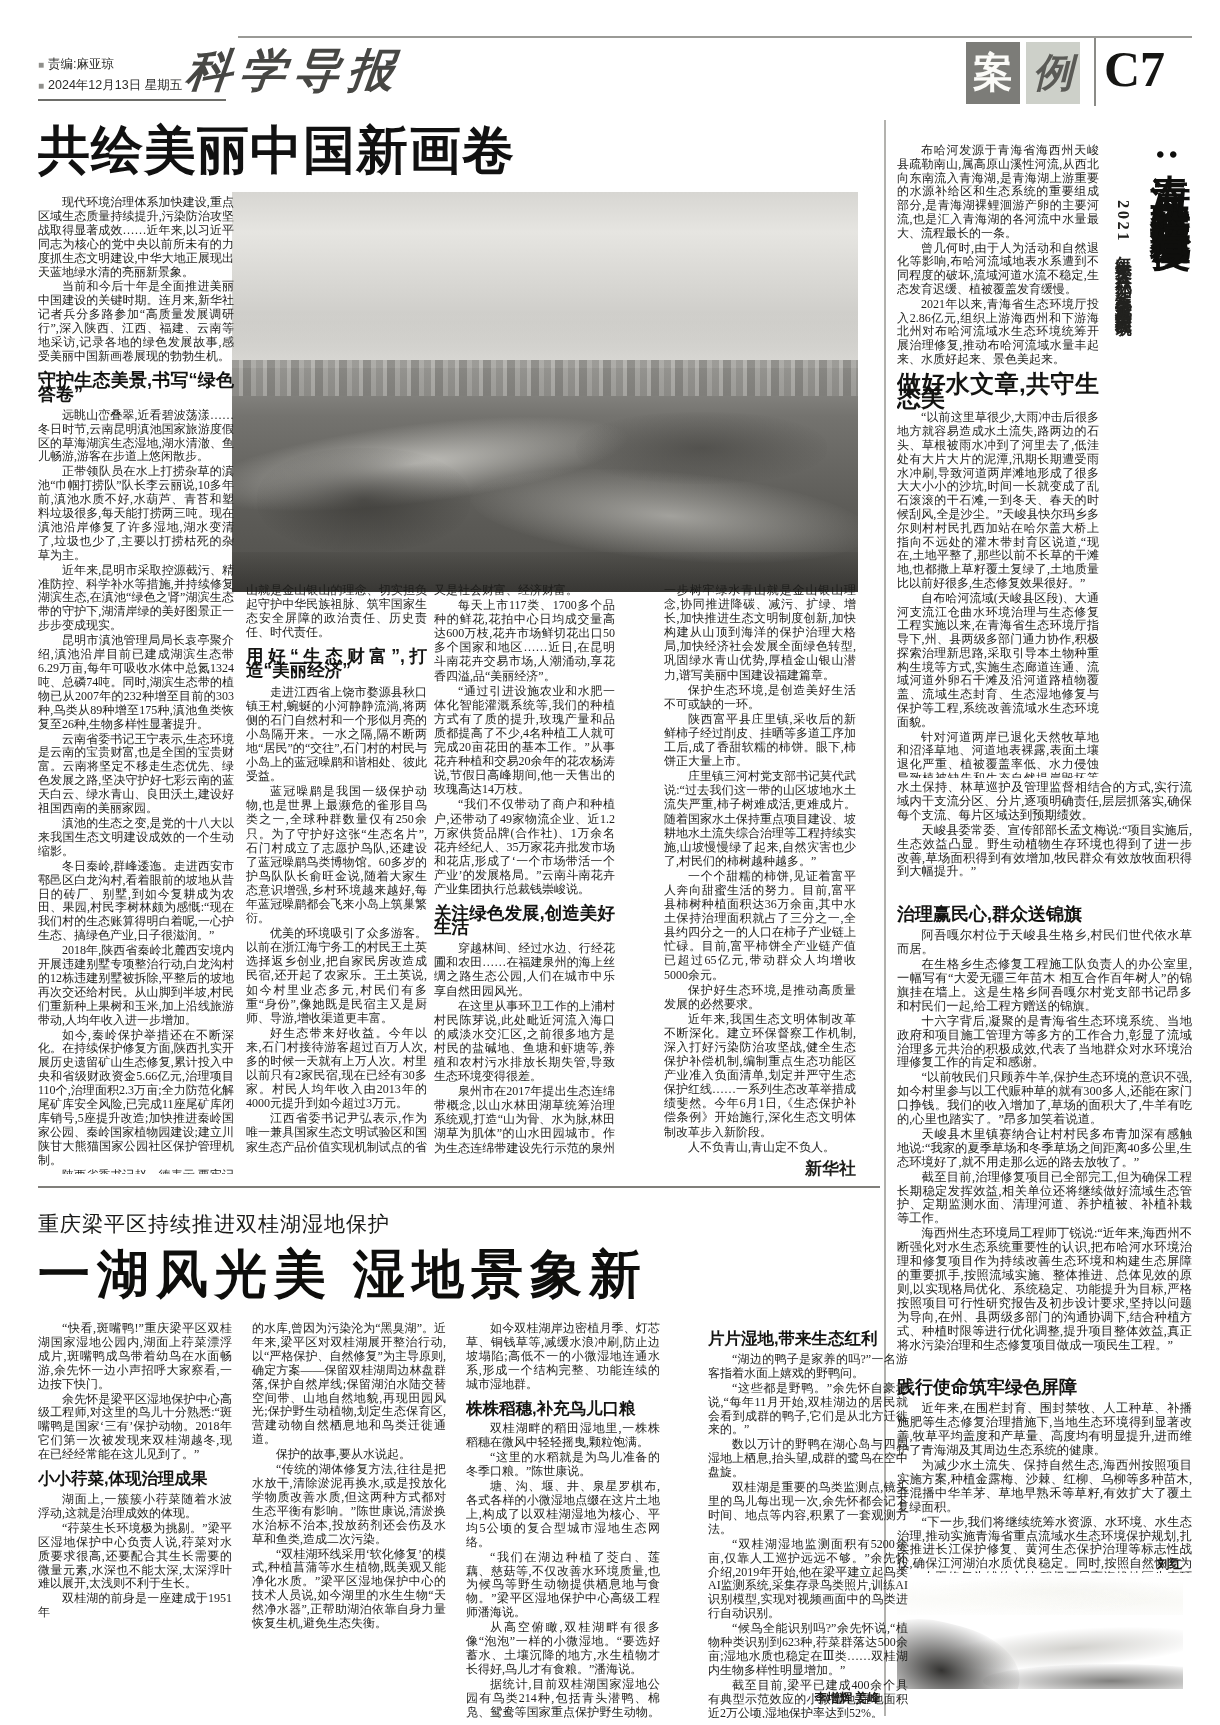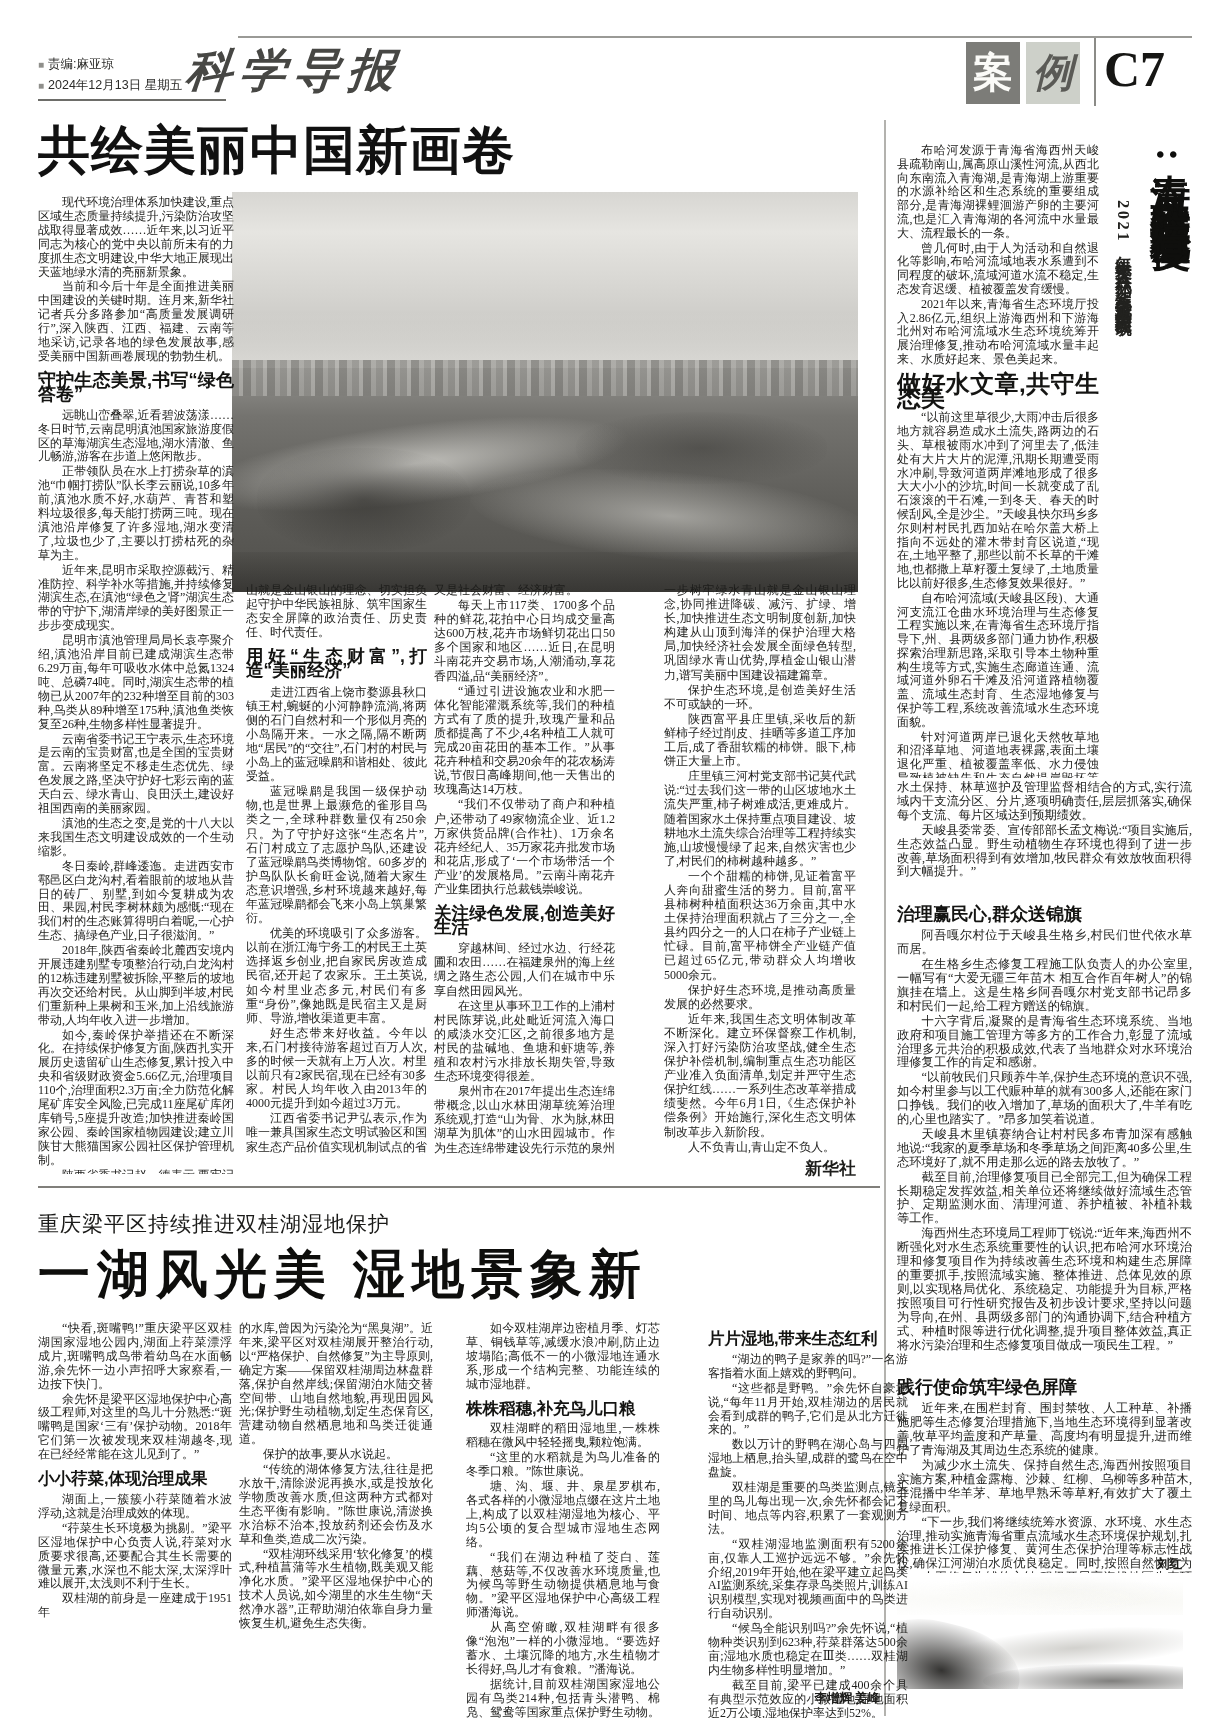--- a/index.html
+++ b/index.html
@@ -88,21 +88,21 @@
   #q-photo .shore{position:absolute;left:30%;bottom:-8%;width:90%;height:30%;border-radius:50%;
     background:radial-gradient(ellipse,rgba(60,59,56,.65),rgba(60,59,56,0) 75%);}
 
   
   .b-kicker{left:38px;top:1210px;font-size:21px;letter-spacing:1px;color:#1a1a18;
             font-family:"Liberation Sans","DejaVu Sans",sans-serif;}
   .b-headline{left:38px;top:1240px;width:800px;font-size:52px;font-weight:900;letter-spacing:7px;
               color:#0e0e0c;font-family:"Liberation Serif","DejaVu Serif",serif;white-space:nowrap;}
   #b-col1,#b-col2,#b-col3,#b-col4{top:1322px;height:396px;font-size:12px;line-height:13.9px;}
   #b-col1{left:38px;width:194px;}
-  #b-col2{left:239px;width:194px;}
+  #b-col2{left:252px;width:194px;}
   #b-col3{left:466px;width:194px;}
   #b-col4{left:680px;width:200px;margin-left:28px;}
   #b-col1 .sec-head,#b-col3 .sec-head,#b-col4 .sec-head{font-size:16.5px;}
   .b-byline{left:702px;top:1690px;width:178px;text-align:right;font-weight:bold;font-size:12.5px;}
 </style>
 </head>
 <body>
 
 <div class="page">
 

